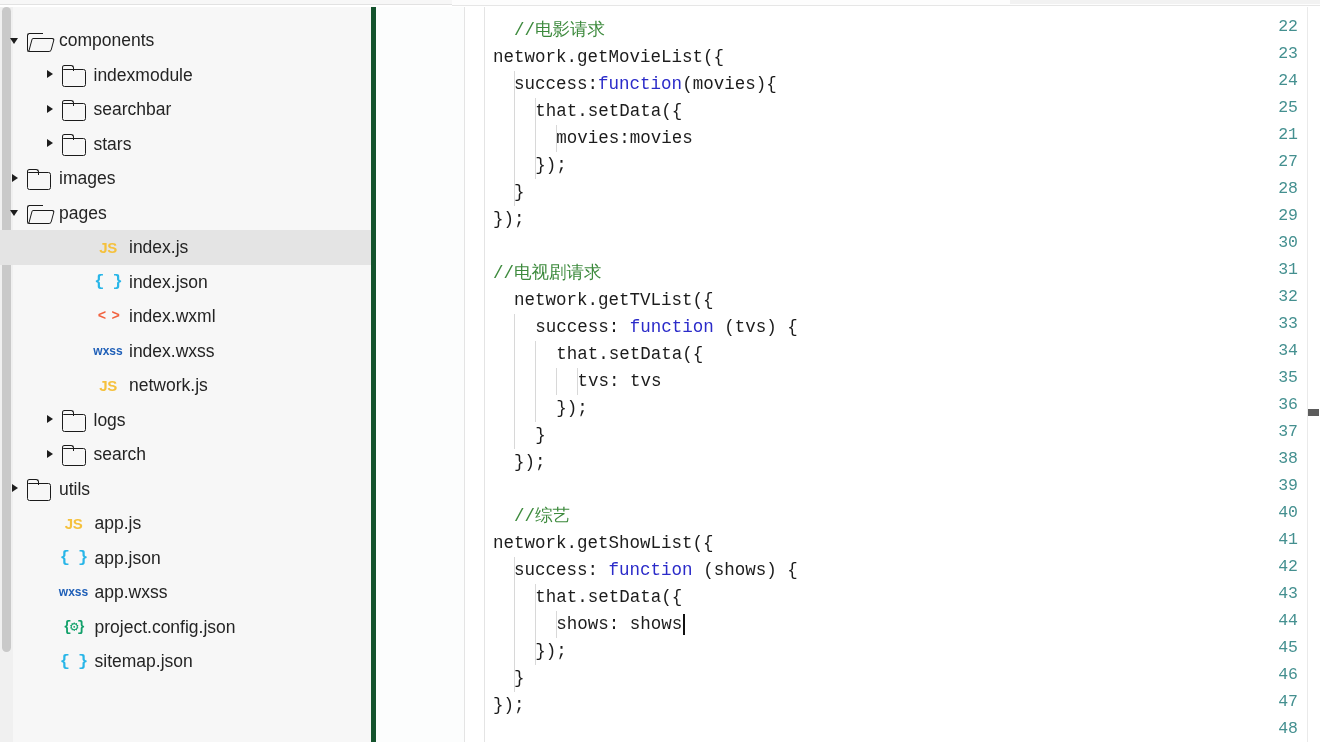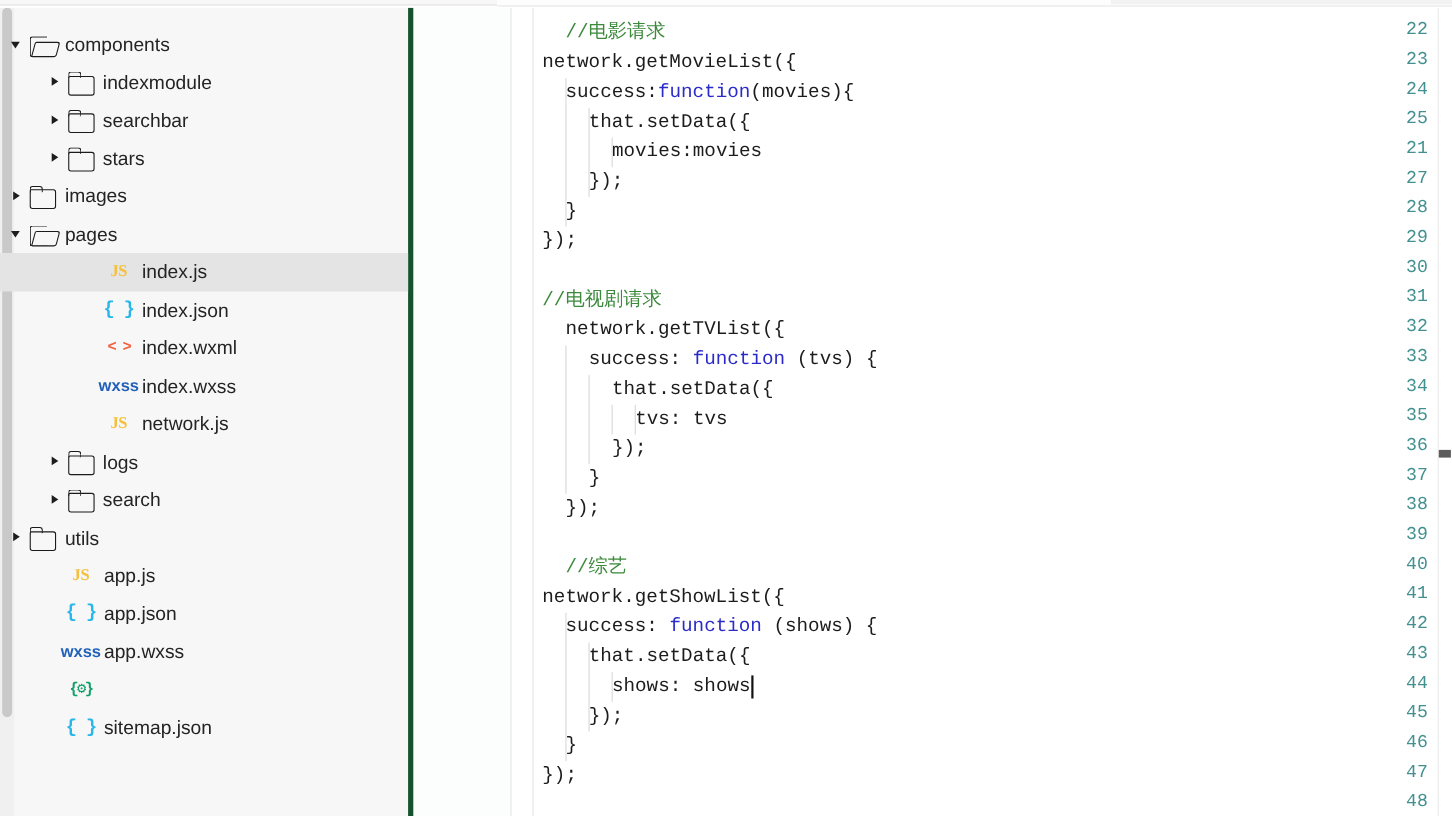--- a/index.html
+++ b/index.html
@@ -161,24 +161,24 @@
 
   .ftext {
     flex: none;
     width: 30px; height: 34.5px;
     display: flex;
     align-items: center;
     justify-content: center;
     font-weight: bold;
     letter-spacing: -0.3px;
   }
-  .ftext.js   { color: #f5c13d; font-size: 15px; font-family: Liberation Serif, serif; }
+  .ftext.js   { color: #f5c13d; font-size: 15px; font-family: Liberation Sans, sans-serif; }
   .ftext.json { color: #29b6e8; font-size: 17px; font-family: "Liberation Mono", monospace; letter-spacing: -1px; }
   .ftext.wxml { color: #f2623f; font-size: 14px; font-family: "Liberation Mono", monospace; letter-spacing: -1.5px; }
-  .ftext.wxss { color: #2060b8; font-size: 15px; font-family: "Liberation Sans", sans-serif; letter-spacing: 0; }
+  .ftext.wxss { color: #2060b8; font-size: 12px; font-family: "Liberation Sans", sans-serif; letter-spacing: 0; }
   .ftext.cfg  { color: #12a06a; font-size: 14px; font-family: "Liberation Mono", monospace; letter-spacing: -1.5px; }
 
   .label {
     font-size: 17.5px;
     color: #242424;
     line-height: 34.5px;
     font-family: "Liberation Sans", sans-serif;
   }
 
   
@@ -385,20 +385,21 @@
           <div class="row">
             <div style="flex: 0 0 auto; width: 42.5px; height: 34.5px;"></div>
             <div class="arrow"></div>
             <div class="ftext wxss">wxss</div>
             <div class="label" style="margin-left: 6px;">app.wxss</div>
           </div>
           <div class="row">
             <div style="flex: 0 0 auto; width: 42.5px; height: 34.5px;"></div>
             <div class="arrow"></div>
             <div class="ftext cfg">{⚙}</div>
+            <div class="label" style="margin-left: 6px;">project.config.json</div>
           </div>
           <div class="row">
             <div style="flex: 0 0 auto; width: 42.5px; height: 34.5px;"></div>
             <div class="arrow"></div>
             <div class="ftext json">{ }</div>
             <div class="label" style="margin-left: 6px;">sitemap.json</div>
           </div>
         </div>
     </div>
 

